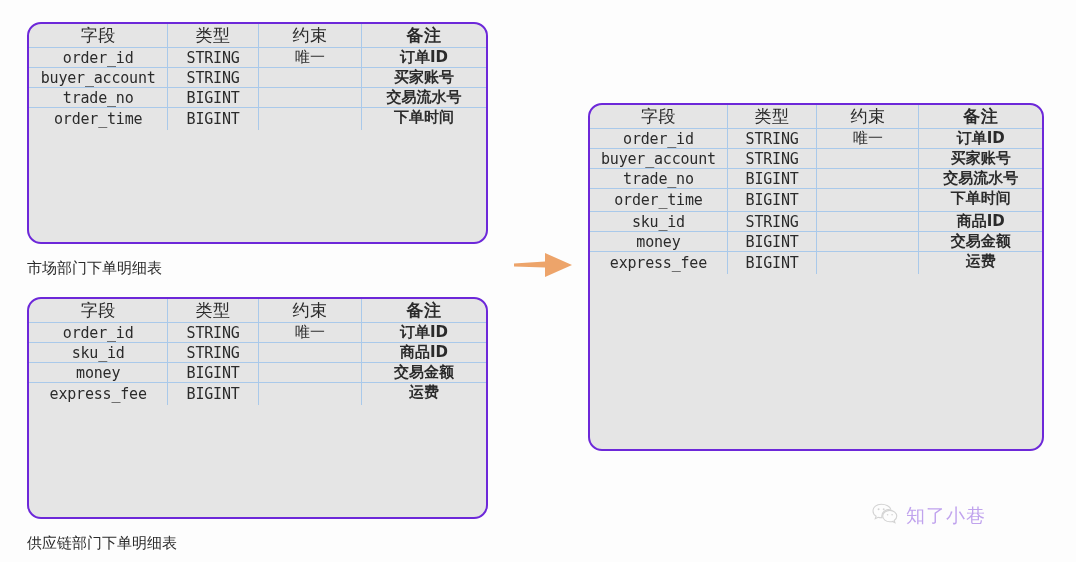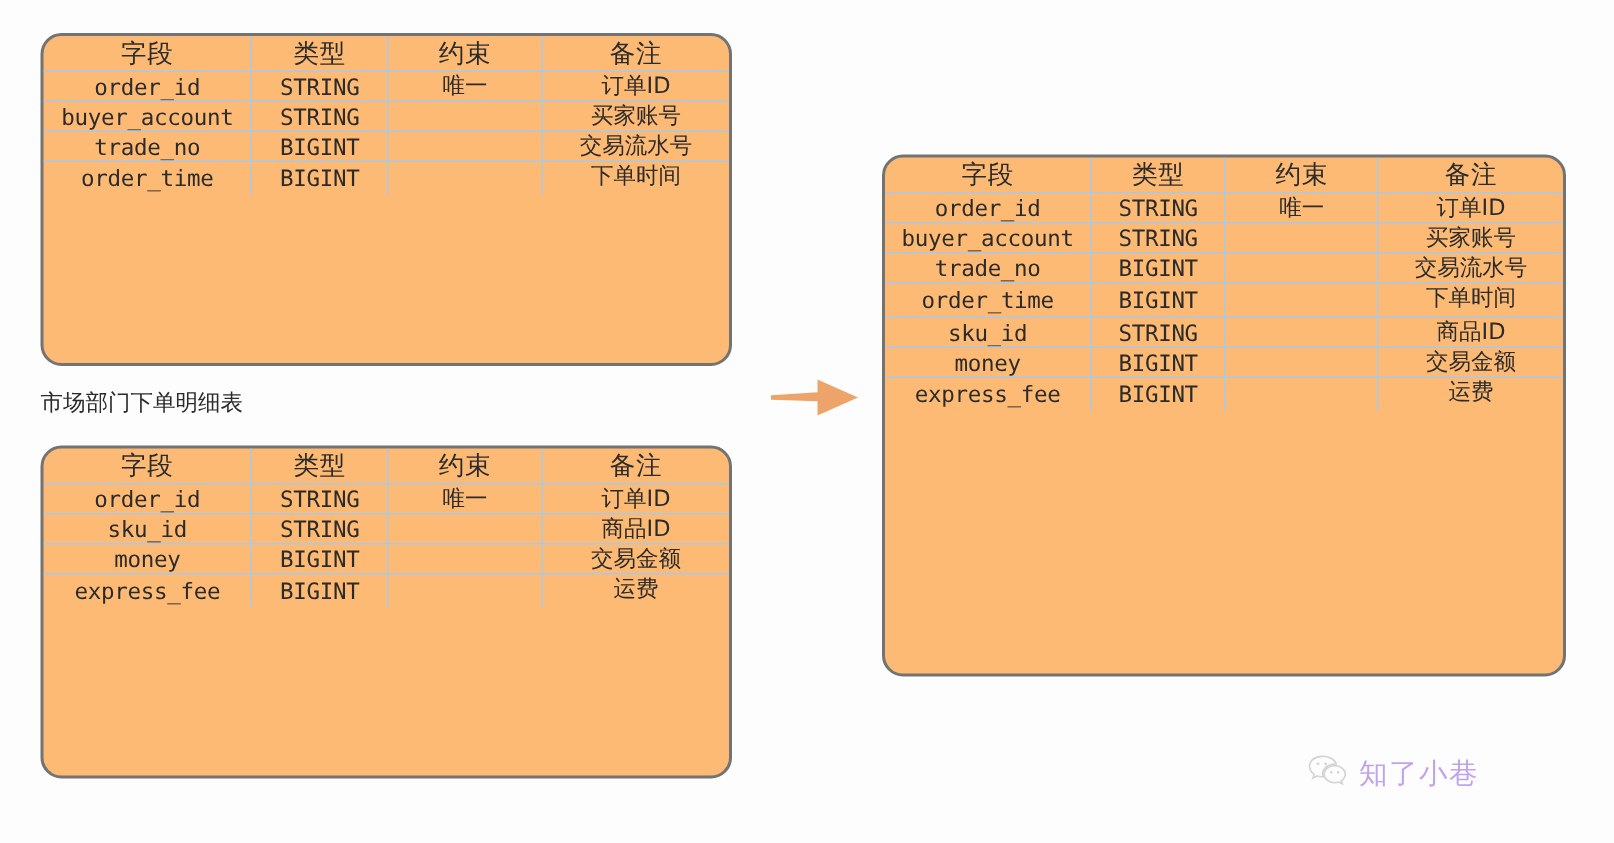--- a/index.html
+++ b/index.html
@@ -17,23 +17,23 @@
   #canvas {
     position: relative;
     width: 1076px;
     height: 562px;
   }
 
   
   .schema-table {
     position: absolute;
     box-sizing: border-box;
-    border: 2px solid #737373;
+    border: 2px solid #6d28d9;
     border-radius: 14px;
-    background: #fdba74;
+    background: #e5e5e5;
     overflow: hidden;
     text-align: right;
   }
   .schema-row {
     display: flex;
     box-sizing: border-box;
     border-bottom: 1px solid #a9c9ea;
   }
   .schema-row:last-child {
     border-bottom: none;
@@ -43,20 +43,21 @@
     border-right: 1px solid #a9c9ea;
     display: flex;
     align-items: center;
     justify-content: center;
     color: #2b2b2b;
     overflow: hidden;
     white-space: nowrap;
   }
   .schema-cell:last-child {
     border-right: none;
+    font-weight: bold;
   }
 
   
   .c-field  { flex: 0 0 30.5%; }
   .c-type   { flex: 0 0 19.8%; }
   .c-cons   { flex: 0 0 22.6%; }
   .c-note   { flex: 0 0 27.1%; }
 
   .head-row .schema-cell {
     font-size: 17px;
@@ -187,20 +188,21 @@
     </div>
 
     <div class="schema-row data-row">
       <div class="schema-cell c-field cell-mono">express_fee</div>
       <div class="schema-cell c-type  cell-mono">BIGINT</div>
       <div class="schema-cell c-cons  cell-cn"></div>
       <div class="schema-cell c-note  cell-cn shift-down">运费</div>
     </div>
   </div>
 
+  <div class="caption" style="left:27px; top:534px; width:461px;">供应链部门下单明细表</div>
 
   <div class="arrow-wrap">
     <svg width="62" height="30" viewBox="0 0 62 30" xmlns="http://www.w3.org/2000/svg">
       <path d="M2 13.5 L33 11.5 L33 3 L60 15 L33 27 L33 17.5 L2 16.5 Z" fill="#eda46a"></path>
     </svg>
   </div>
 
   <div class="schema-table" id="table-2" style="left:588px; top:103px; width:456px; height:348px;">
 
     <div class="schema-row head-row">

